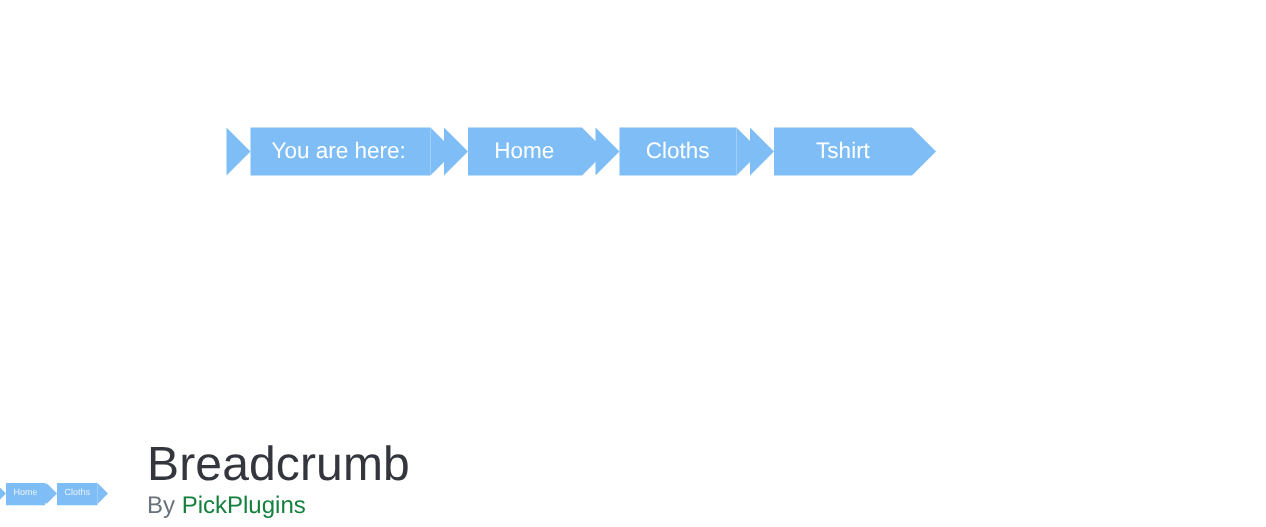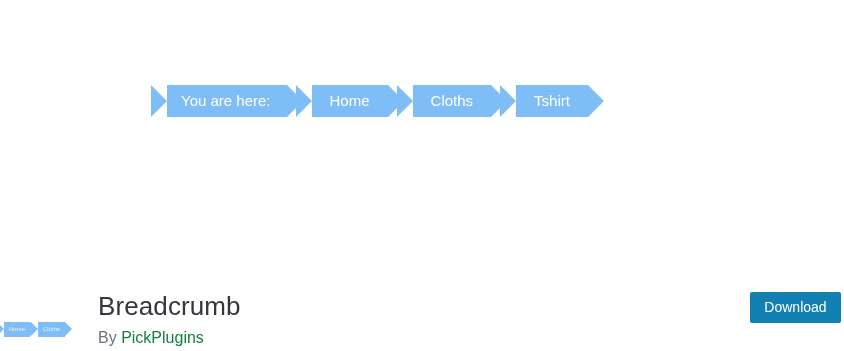--- a/index.html
+++ b/index.html
@@ -81,21 +81,21 @@
   }
 
   .crumb-label {
     position: relative;
     z-index: 2;
     padding: 0 4px;
   }
 
   .crumb.first   { margin-left: 16px; padding: 0 12px 0 10px; }
   .crumb.step    { margin-left: 16px; padding: 0 14px; }
-  .crumb.last    { margin-left: 16px; padding: 0 14px; margin-right: 0; }
+  .crumb.last    { margin-left: 16px; padding: 0 24px; margin-right: 0; }
 
   
   .footer {
     position: absolute;
     left: 0;
     top: 268px;
     width: 844px;
     height: 83px;
     background: #ffffff;
   }
@@ -152,21 +152,21 @@
     width: 0; height: 0;
     border-top: 7.5px solid transparent;
     border-bottom: 7.5px solid transparent;
     border-left: 7px solid #7fbdf7;
   }
 
   .item-title {
     position: absolute;
     left: 98px;
     top: 23px;
-    font-size: 26px;
+    font-size: 32px;
     color: #33373d;
     font-weight: normal;
     letter-spacing: 0.1px;
     font-family: "Liberation Sans", sans-serif;
     margin: 0;
   }
 
   .item-byline {
     position: absolute;
     left: 98px;
@@ -240,15 +240,14 @@
     </div>
   </div>
 
   <h1 class="item-title">Breadcrumb</h1>
 
   <div class="item-byline">
     <span>By</span>
     <span class="author-link">PickPlugins</span>
   </div>
 
-  <button class="download-button">Download</button>
 
 </div>
 
 </body></html>

